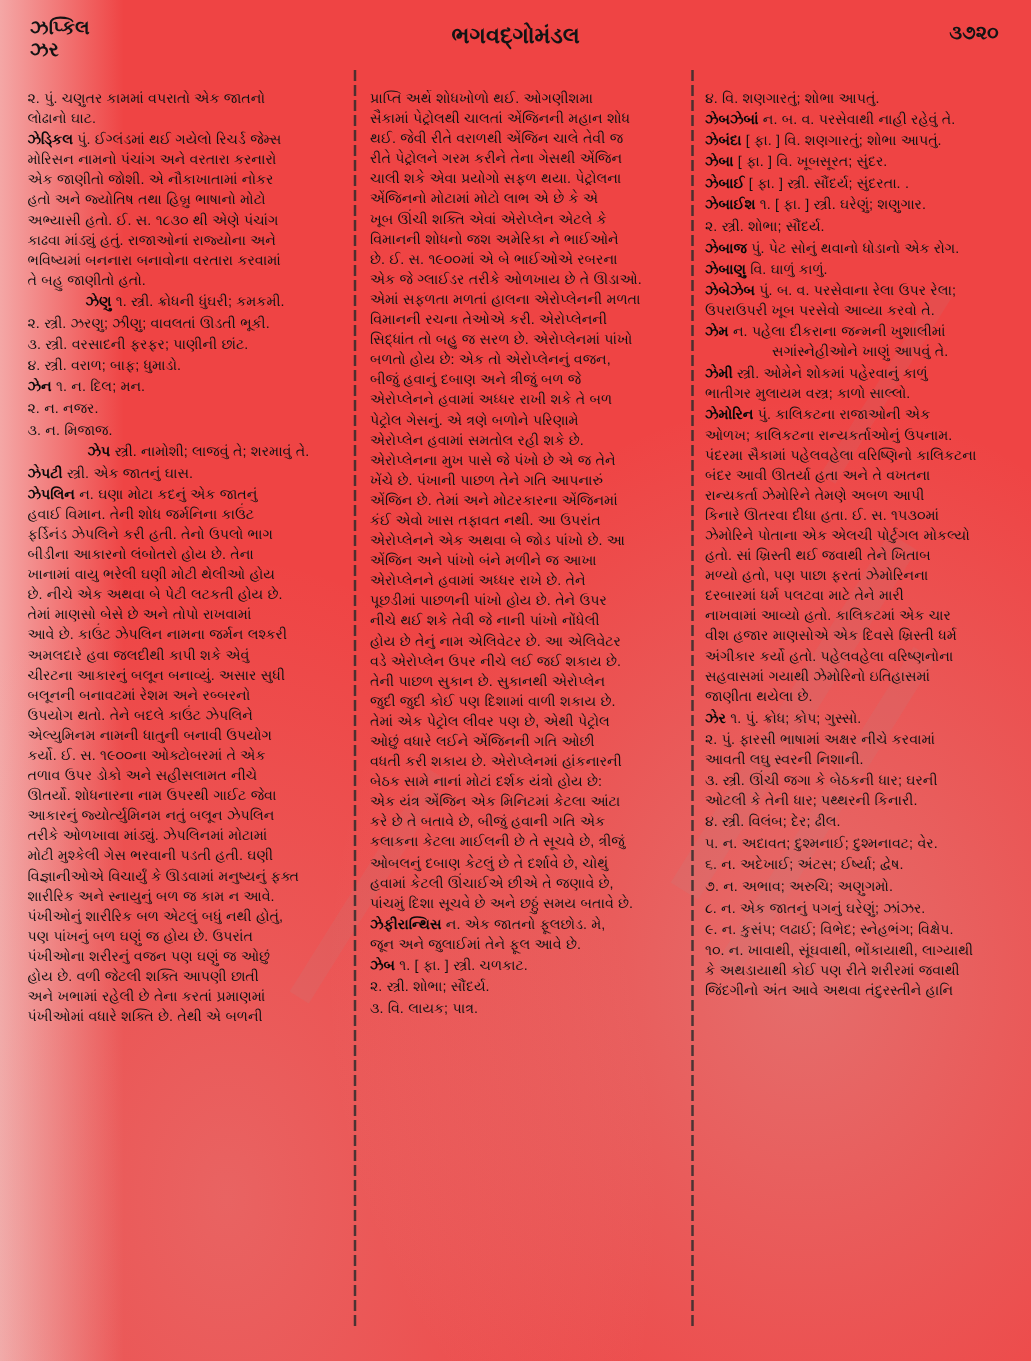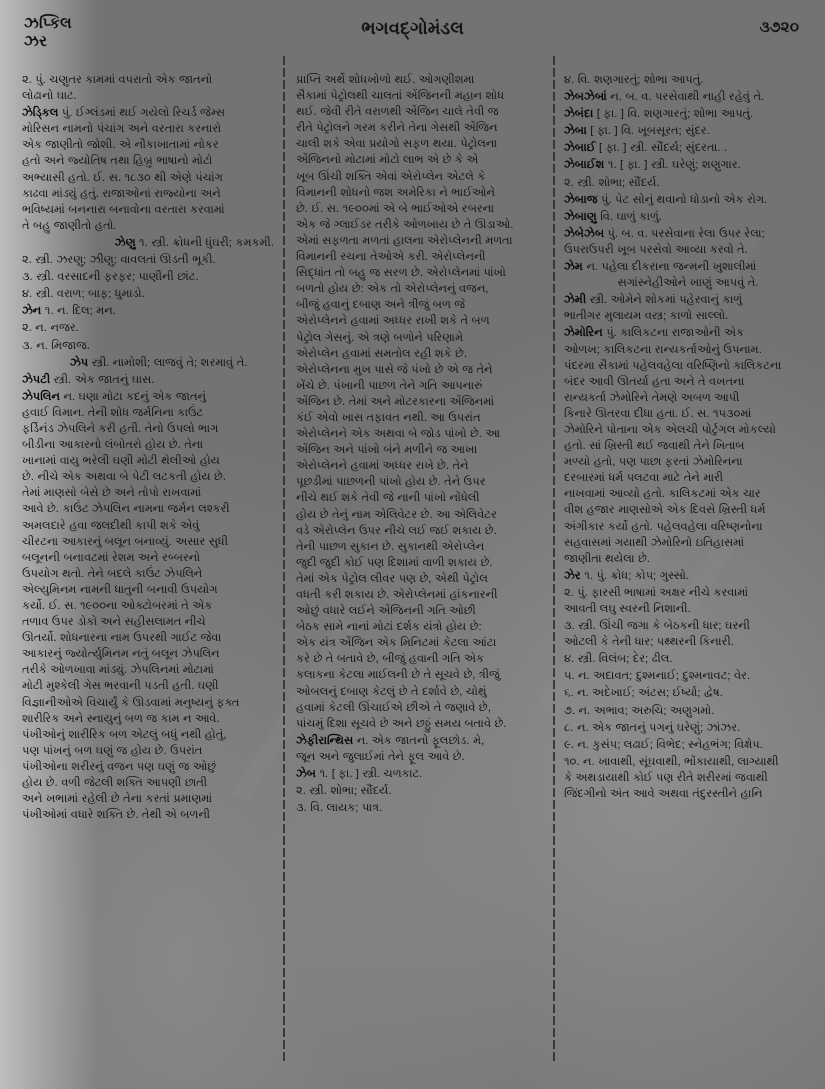--- a/index.html
+++ b/index.html
@@ -8,21 +8,21 @@
     padding: 0;
     background: #ffffff;
   }
   body {
     font-family: "Liberation Sans", "DejaVu Sans", sans-serif;
   }
   #page {
     position: relative;
     width: 825px;
     height: 1089px;
-    background: #737373;
+    background: #ef4444;
     overflow: hidden;
     box-sizing: border-box;
   }
   
   #page::before {
     content: "";
     position: absolute;
     inset: 0;
     pointer-events: none;
     background:
@@ -178,21 +178,21 @@
           <div class="para"><span class="hw">ઝેડ્કિલ</span><span class="body"> પું. ઈગ્લંડમાં થઈ ગયેલો રિચર્ડ જેમ્સ</span></div>
           <div class="para hang">મોરિસન નામનો પંચાંગ અને વરતારા કરનારો</div>
           <div class="para hang">એક જાણીતો જોશી. એ નૌકાખાતામાં નોકર</div>
           <div class="para hang">હતો અને જ્યોતિષ તથા હિબ્રુ ભાષાનો મોટો</div>
           <div class="para hang">અભ્યાસી હતો. ઈ. સ. ૧૮૩૦ થી એણે પંચાંગ</div>
           <div class="para hang">કાઢવા માંડ્યું હતું. રાજાઓનાં રાજ્યોના અને</div>
           <div class="para hang">ભવિષ્યમાં બનનારા બનાવોના વરતારા કરવામાં</div>
           <div class="para hang" style="text-align: left;">તે બહુ જાણીતો હતો.</div>
         </div>
         <div class="entry">
-          <div class="para" style="text-align: right;"><span class="hw">ઝેણુ</span><span class="body"> ૧. સ્ત્રી. ક્રોધની ધુંઘરી; કમકમી.</span></div>
+          <div class="para" style="text-align: center;"><span class="hw">ઝેણુ</span><span class="body"> ૧. સ્ત્રી. ક્રોધની ધુંઘરી; કમકમી.</span></div>
         </div>
         <div class="entry">
           <div class="para" style="text-align: left;">૨. સ્ત્રી. ઝરણુ; ઝીણુ; વાવલતાં ઊડતી ભૂકી.</div>
         </div>
         <div class="entry">
           <div class="para" style="text-align: left;">૩. સ્ત્રી. વરસાદની ફરફર; પાણીની છાંટ.</div>
         </div>
         <div class="entry">
           <div class="para" style="text-align: left;">૪. સ્ત્રી. વરાળ; બાફ; ધુમાડો.</div>
         </div>
@@ -268,22 +268,22 @@
           <div class="para hang">એરોપ્લેનને એક અથવા બે જોડ પાંખો છે. આ</div>
           <div class="para hang">એંજિન અને પાંખો બંને મળીને જ આખા</div>
           <div class="para hang">એરોપ્લેનને હવામાં અધ્ધર રાખે છે. તેને</div>
           <div class="para hang">પૂછડીમાં પાછળની પાંખો હોય છે. તેને ઉપર</div>
           <div class="para hang">નીચે થઈ શકે તેવી જે નાની પાંખો નોંધેલી</div>
           <div class="para hang">હોય છે તેનું નામ એલિવેટર છે. આ એલિવેટર</div>
           <div class="para hang">વડે એરોપ્લેન ઉપર નીચે લઈ જઈ શકાય છે.</div>
           <div class="para hang">તેની પાછળ સુકાન છે. સુકાનથી એરોપ્લેન</div>
           <div class="para hang">જુદી જુદી કોઈ પણ દિશામાં વાળી શકાય છે.</div>
           <div class="para hang">તેમાં એક પેટ્રોલ લીવર પણ છે, એથી પેટ્રોલ</div>
+          <div class="para hang">ઓછું વધારે લઈને એંજિનની ગતિ ઓછી</div>
           <div class="para hang">વધતી કરી શકાય છે. એરોપ્લેનમાં હાંકનારની</div>
-          <div class="para hang">ઓછું વધારે લઈને એંજિનની ગતિ ઓછી</div>
           <div class="para hang">બેઠક સામે નાનાં મોટાં દર્શક યંત્રો હોય છે:</div>
           <div class="para hang">એક યંત્ર એંજિન એક મિનિટમાં કેટલા આંટા</div>
           <div class="para hang">કરે છે તે બતાવે છે, બીજું હવાની ગતિ એક</div>
           <div class="para hang">કલાકના કેટલા માઈલની છે તે સૂચવે છે, ત્રીજું</div>
           <div class="para hang">ઓબલનું દબાણ કેટલું છે તે દર્શાવે છે, ચોથું</div>
           <div class="para hang">હવામાં કેટલી ઊંચાઈએ છીએ તે જણાવે છે,</div>
           <div class="para hang" style="text-align: left;">પાંચમું દિશા સૂચવે છે અને છઠ્ઠું સમય બતાવે છે.</div>
         </div>
         <div class="entry">
           <div class="para"><span class="hw">ઝેફીરાન્થિસ</span><span class="body"> ન. એક જાતનો ફૂલછોડ. મે,</span></div>

